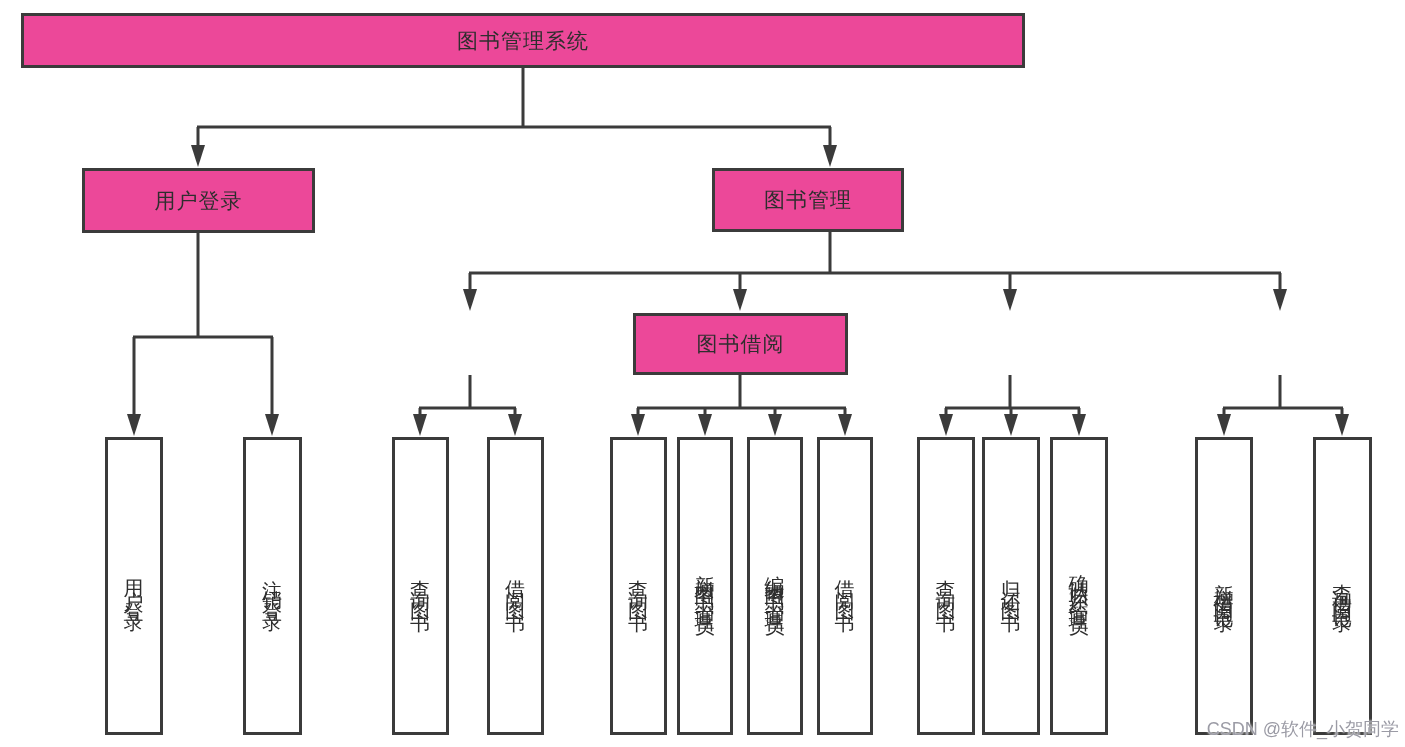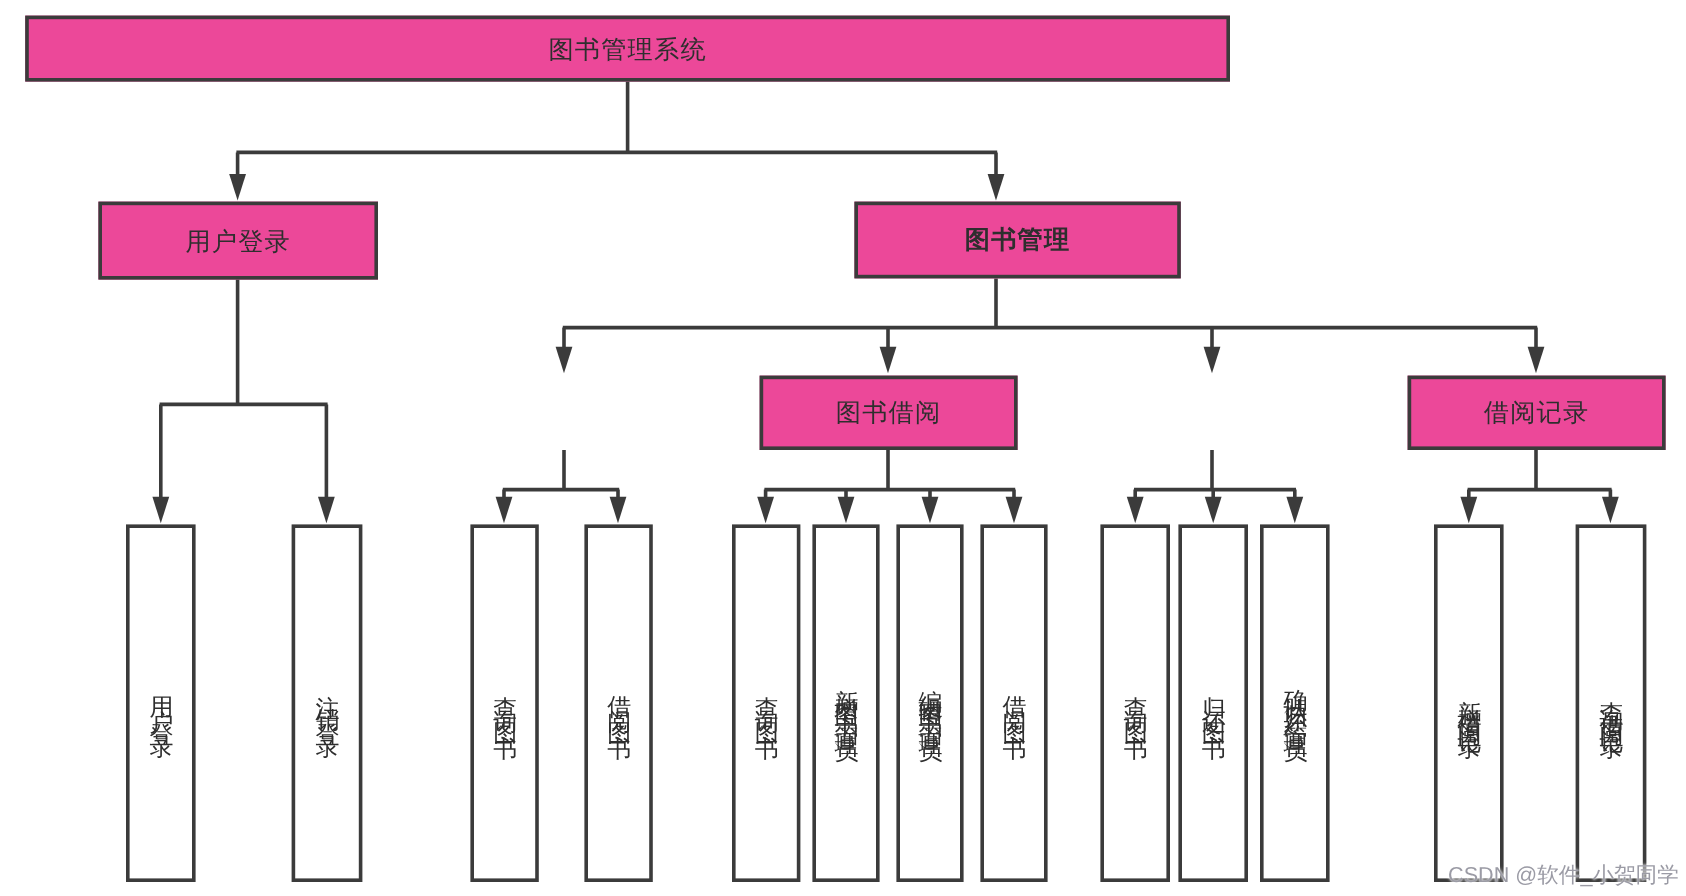--- a/index.html
+++ b/index.html
@@ -110,29 +110,26 @@
     <polygon points="1335,414 1349,414 1342,436" fill="#3b3b3b"></polygon>
   </svg>
 
   <div class="hbox" style="left:21px; top:13px; width:1004px; height:55px;">
     <span>图书管理系统</span>
   </div>
 
   <div class="hbox" style="left:82px; top:168px; width:233px; height:65px;">
     <span>用户登录</span>
   </div>
-  <div class="hbox" style="left:712px; top:168px; width:272px; height:64px;font-weight:bold;">
+  <div class="hbox" style="left:712px; top:168px; width:192px; height:64px;">
     <span>图书管理</span>
   </div>
 
   <div class="hbox" style="left:633px; top:313px; width:215px; height:62px;">
     <span>图书借阅</span>
-  </div>
-  <div class="hbox" style="left:1173px; top:313px; width:215px; height:62px;">
-    <span>借阅记录</span>
   </div>
 
   <div class="vbox" style="left:105px; width:58px;">
     <span class="vtext">用户登录</span>
   </div>
   <div class="vbox" style="left:243px; width:59px;">
     <span class="vtext">注销登录</span>
   </div>
   <div class="vbox" style="left:392px; width:57px;">
     <span class="vtext">查询图书</span>

